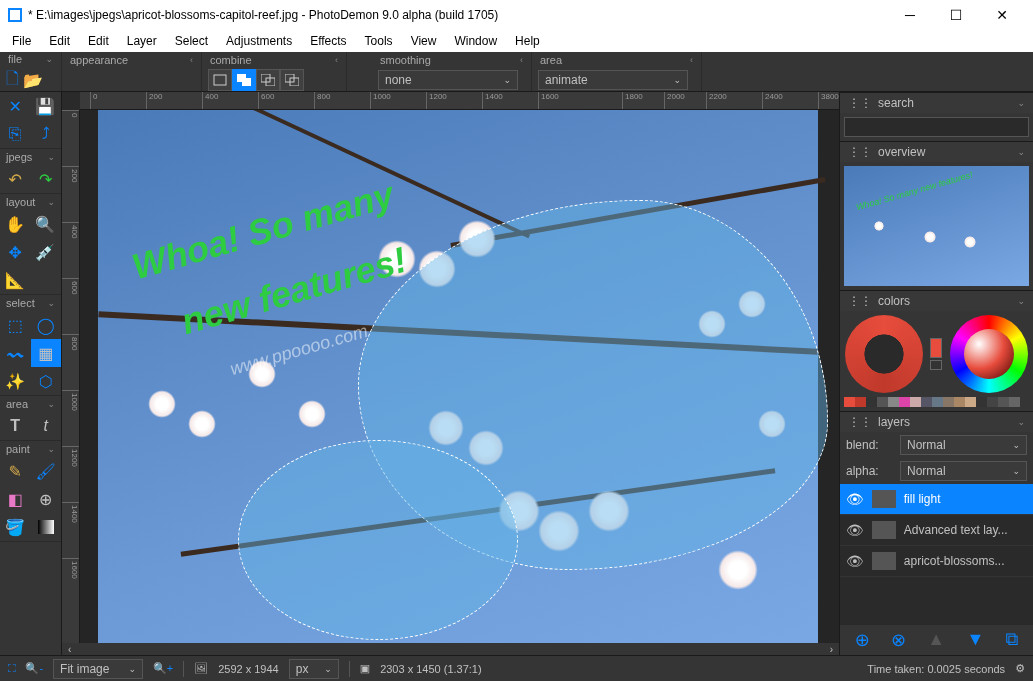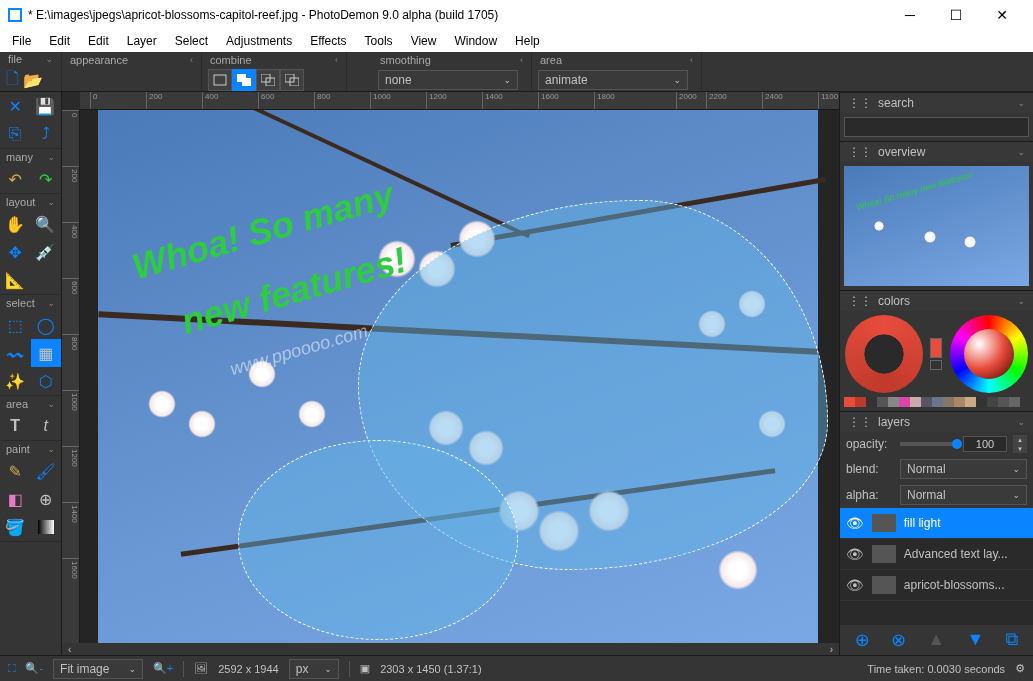--- a/index.html
+++ b/index.html
@@ -191,21 +191,21 @@
     <div class="lb-section">
       <div class="lb-grid">
         <div class="lb-btn" style="color:#0a84ff;">✕</div>
         <div class="lb-btn" style="color:#0a84ff;">💾</div>
         <div class="lb-btn" style="color:#0a84ff;">⎘</div>
         <div class="lb-btn" style="color:#0a84ff;">⤴</div>
       </div>
     </div>
     <div class="lb-section">
       <div class="lb-header">
-          <span>many</span>
+          <span>jpegs</span>
           <span class="ob-chevron">⌄</span>
         </div>
       <div class="lb-grid">
         <div class="lb-btn" style="color:#d4a94a;">↶</div>
         <div class="lb-btn" style="color:#2ecc40;">↷</div>
       </div>
     </div>
     <div class="lb-section">
       <div class="lb-header">
           <span>layout</span>
@@ -274,25 +274,25 @@
     <div class="ruler-h">
       <div class="tick" style="left:10px">0</div>
       <div class="tick" style="left:66px">200</div>
       <div class="tick" style="left:122px">400</div>
       <div class="tick" style="left:178px">600</div>
       <div class="tick" style="left:234px">800</div>
       <div class="tick" style="left:290px">1000</div>
       <div class="tick" style="left:346px">1200</div>
       <div class="tick" style="left:402px">1400</div>
       <div class="tick" style="left:458px">1600</div>
-      <div class="tick" style="left:514px">1800</div>
-      <div class="tick" style="left:596px">2000</div>
+      <div class="tick" style="left:542px">1800</div>
+      <div class="tick" style="left:584px">2000</div>
       <div class="tick" style="left:626px">2200</div>
       <div class="tick" style="left:682px">2400</div>
-      <div class="tick" style="left:738px">1100</div>
+      <div class="tick" style="left:738px">3800</div>
     </div>
     <div class="canvas-row">
       <div class="ruler-v">
         <div class="tick" style="top:0">0</div>
         <div class="tick" style="top:56px">200</div>
         <div class="tick" style="top:112px">400</div>
         <div class="tick" style="top:168px">600</div>
         <div class="tick" style="top:224px">800</div>
         <div class="tick" style="top:280px">1000</div>
         <div class="tick" style="top:336px">1200</div>
@@ -398,31 +398,20 @@
           </div>
       </div>
     </div>
     <div class="panel" style="flex:1;display:flex;flex-direction:column;">
       <div class="panel-header">
           <span>⋮⋮</span>
           <span class="label" style="margin-left:6px;">layers</span>
           <span class="ob-chevron">⌄</span>
         </div>
       <div class="layer-ctrl">
-        <label>opacity:</label>
-        <div class="slider">
-            <div class="slider-thumb" style="left:calc(100% - 5px);"></div>
-          </div>
-        <input class="numbox" value="100" style="">
-        <div>
-            <div class="spinbtn">▴</div>
-            <div class="spinbtn">▾</div>
-          </div>
-      </div>
-      <div class="layer-ctrl">
         <label>blend:</label>
         <div class="dropdown" style="flex:1;">
             <span>Normal</span>
             <span class="arrow">⌄</span>
           </div>
       </div>
       <div class="layer-ctrl">
         <label>alpha:</label>
         <div class="dropdown" style="flex:1;">
             <span>Normal</span>
@@ -469,15 +458,15 @@
   <span>🖼</span>
   <span>2592 x 1944</span>
   <div class="dropdown" style="min-width:50px;">
       <span>px</span>
       <span class="arrow">⌄</span>
     </div>
   <div class="sep"></div>
   <span>▣</span>
   <span>2303 x 1450  (1.37:1)</span>
   <div style="flex:1"></div>
-  <span>Time taken: 0.0030 seconds</span>
+  <span>Time taken: 0.0025 seconds</span>
   <span>⚙</span>
 </div>
 
 </body></html>

